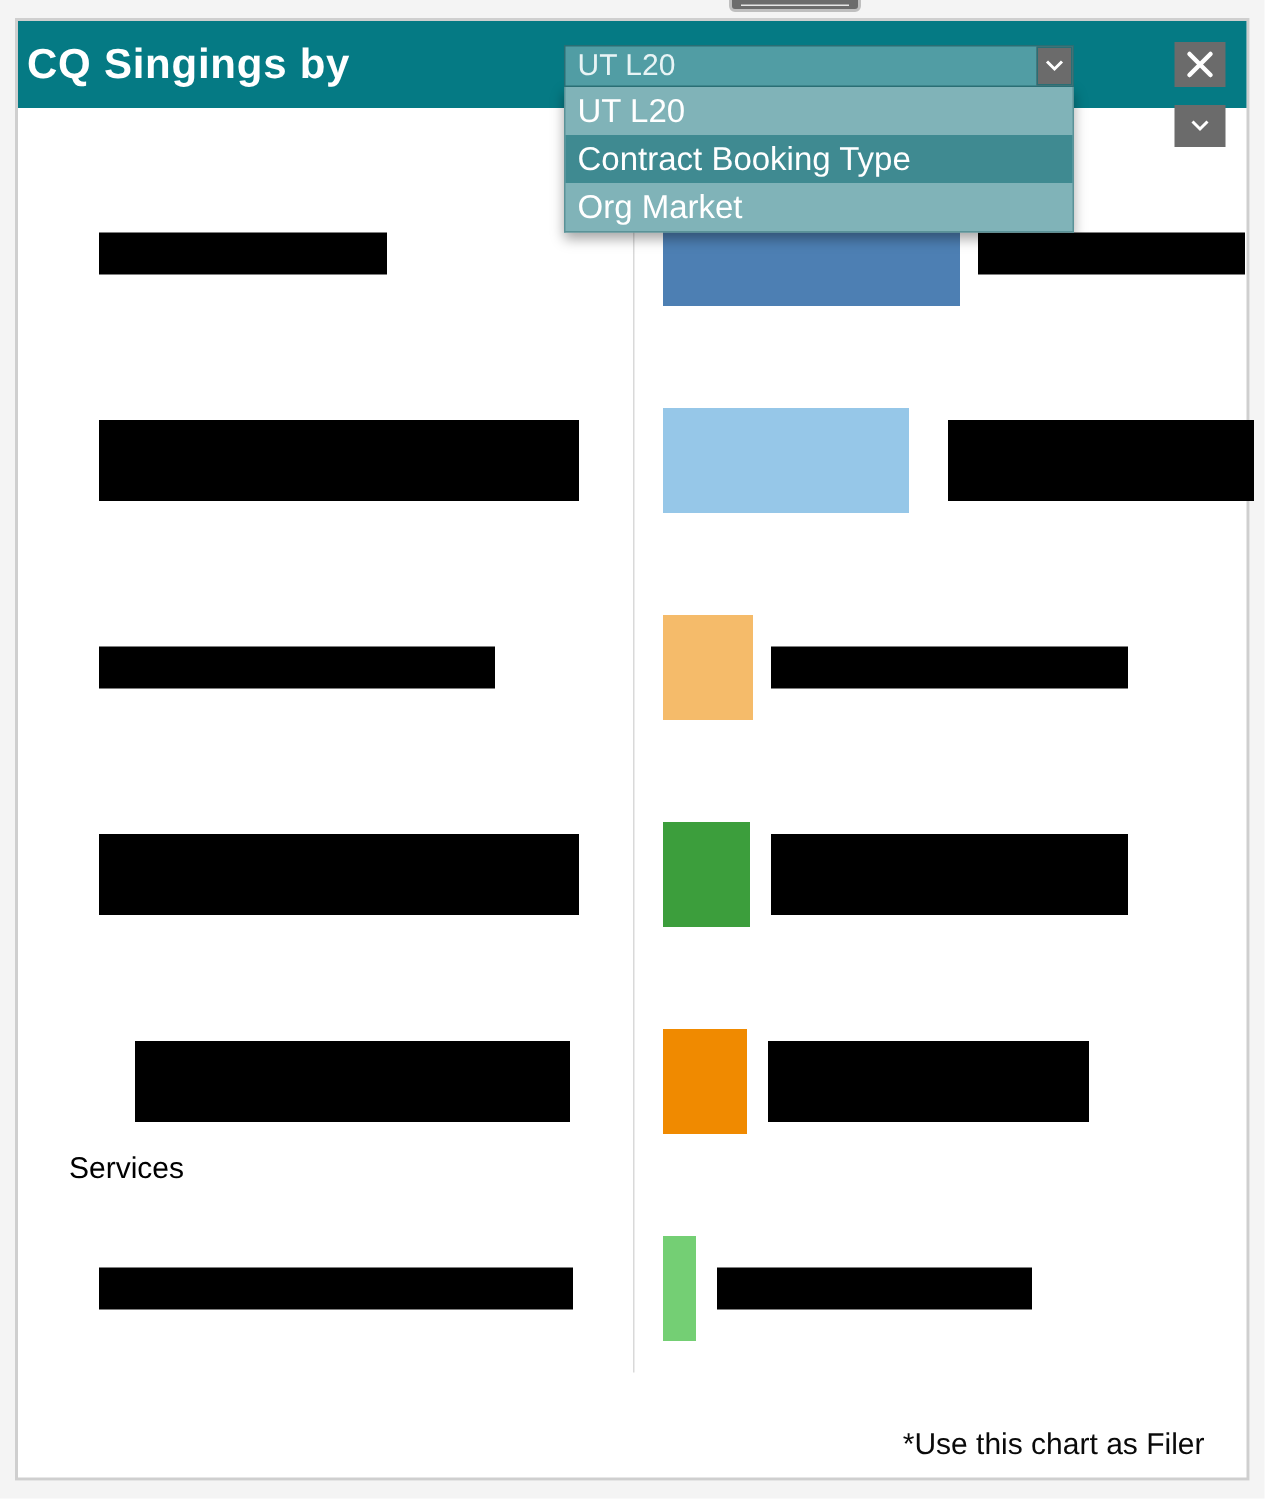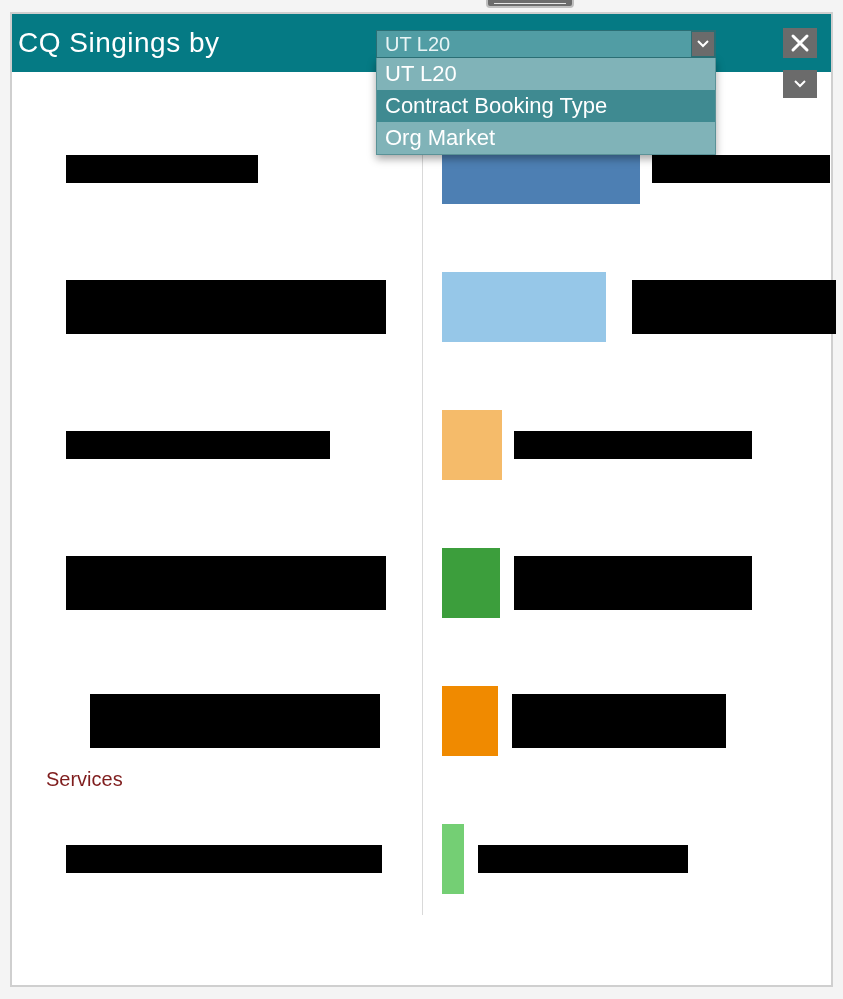--- a/index.html
+++ b/index.html
@@ -29,21 +29,21 @@
     height: 58px;
     background: #057a84;
     display: flex;
     align-items: center;
     padding: 0 12px 0 6px;
     position: relative;
   }
   .header-title {
     color: #ffffff;
     font-size: 28px;
-    font-weight: 400;
+    font-weight: 700;
     letter-spacing: .5px;
   }
 
   .grip {
     position: absolute;
     top: -6px;
     left: 486px;
     width: 88px;
     height: 14px;
     background: #6c6c6c;
@@ -183,21 +183,21 @@
     top: 0;
     height: 70px;
     left: 410px; 
   }
 
   .extra-text {
     position: absolute;
     left: 34px;
     top: 754px;
     font-size: 20px;
-    color: #7f1d1d;
+    color: #000000;
   }
 
   .footer-note {
     position: absolute;
     right: 28px;
     bottom: 10px;
     font-size: 20px;
     color: #0a0a0a;
   }
 </style>
@@ -270,14 +270,15 @@
       </div>
       <div class="row">
         <div class="cat-label" style="left: 34px; width: 316px;"></div>
         <div class="bar" style="width: 22px; background: rgb(116, 207, 116);"></div>
         <div class="val-label" style="left: 446px; width: 210px;"></div>
       </div>
     </div>
 
   <div class="extra-text">Services</div>
 
+  <div class="footer-note">*Use this chart as Filer</div>
 
 </div>
 
 </body></html>

